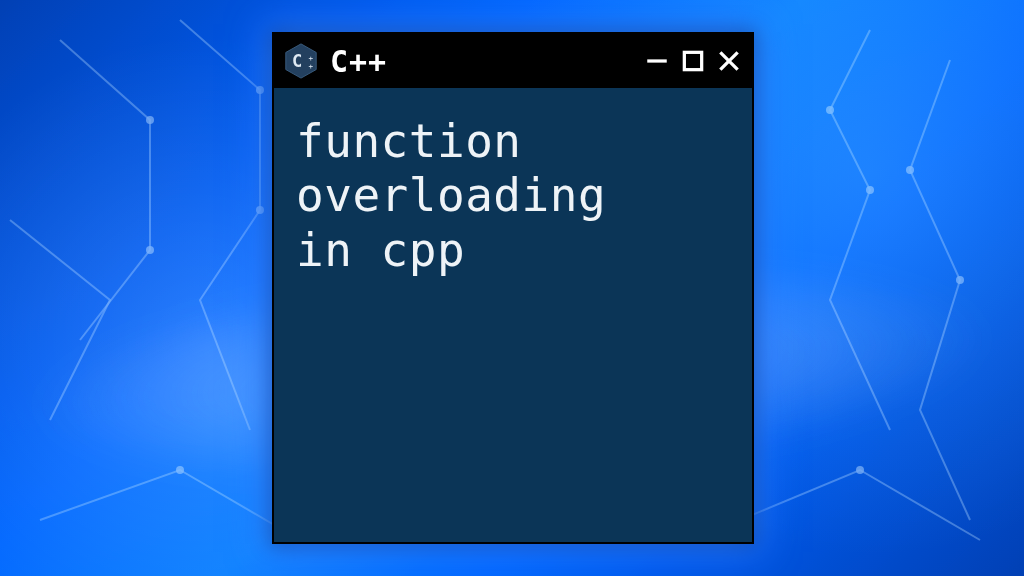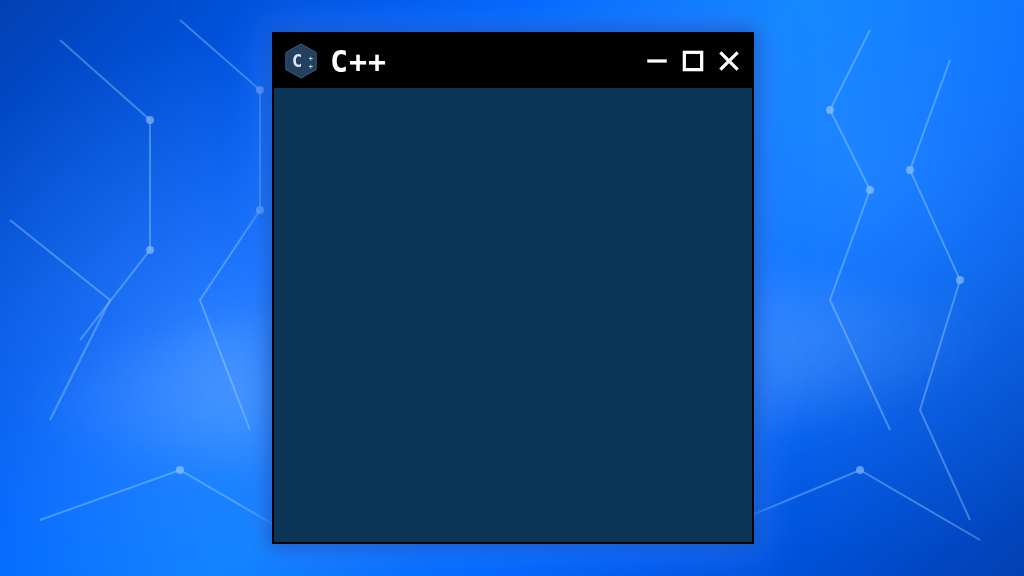--- a/index.html
+++ b/index.html
@@ -112,13 +112,16 @@
           </svg>
       </span>
       <span class="ctrl" title="Close">
         <svg viewBox="0 0 24 24">
             <line x1="4" y1="4" x2="20" y2="20"></line>
             <line x1="20" y1="4" x2="4" y2="20"></line>
           </svg>
       </span>
     </div>
   </div>
+  <div class="body">function
+overloading
+in cpp</div>
 </div>
 
 </body></html>

